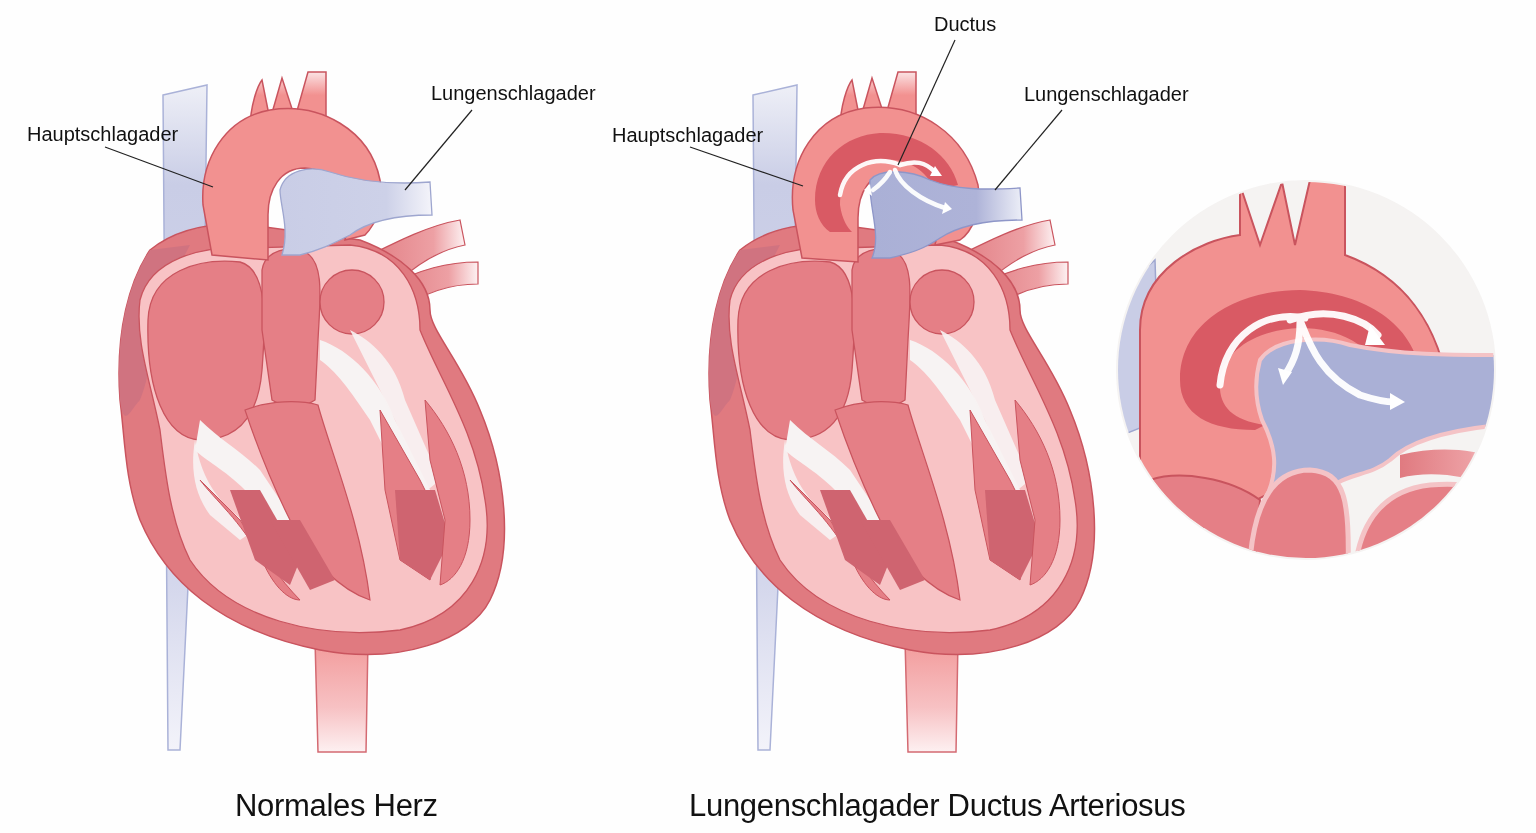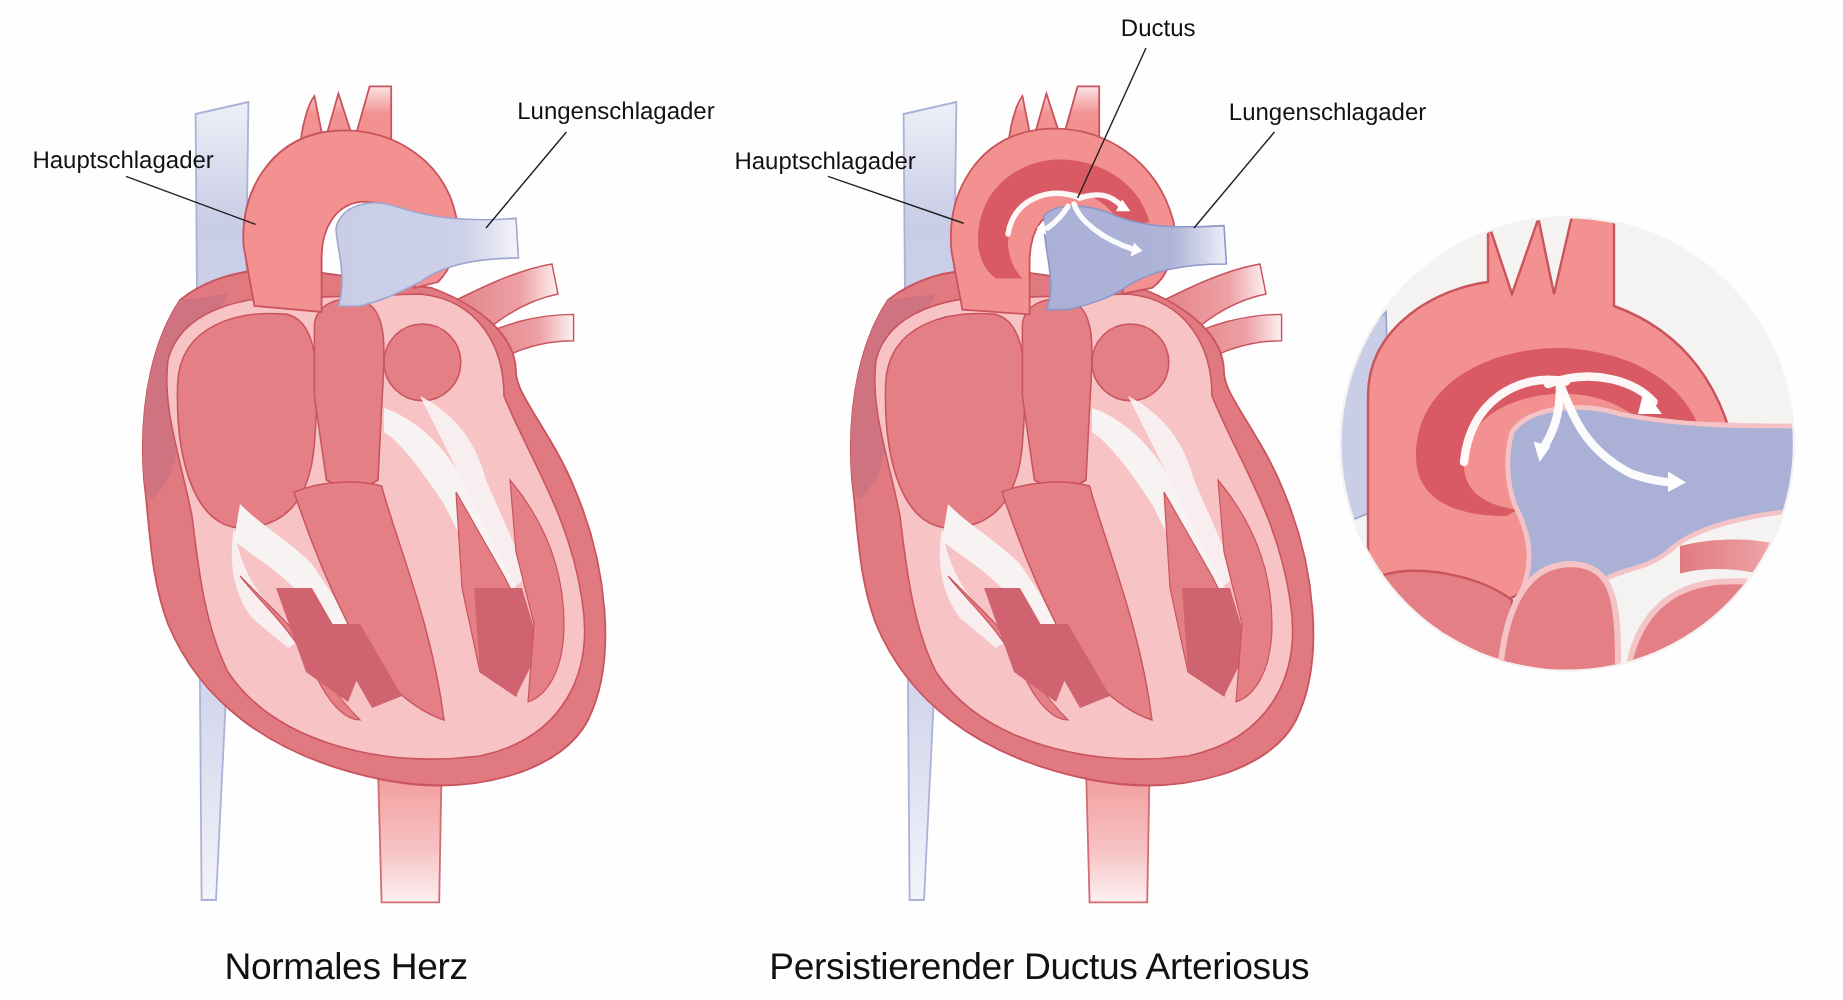--- a/index.html
+++ b/index.html
@@ -1,18 +1,18 @@
 <!DOCTYPE html>
 <html><head>
 <meta charset="utf-8">
 <style>
   html, body { margin:0; padding:0; background:#fefefe; }
   body { width:1536px; height:833px; position:relative; overflow:hidden; font-family:"Liberation Sans", sans-serif; }
   .label { position:absolute; font-size:20px; color:#111; white-space:nowrap; }
-  .caption { position:absolute; font-size:31px; color:#111; white-space:nowrap; letter-spacing:-0.3px; }
+  .caption { position:absolute; font-size:31px; color:#111; white-space:nowrap; letter-spacing:-0.3px;margin-left:48px; }
   svg.art { position:absolute; left:0; top:0; }
 </style>
 </head>
 <body>
 
 <svg class="art" width="1536" height="833" viewBox="0 0 1536 833" xmlns="http://www.w3.org/2000/svg">
   <defs>
     <linearGradient id="veinFade" x1="0" y1="0" x2="0" y2="1">
       <stop offset="0" stop-color="#c9cde6" stop-opacity="0.3"></stop>
       <stop offset="0.15" stop-color="#c9cde6"></stop>
@@ -157,13 +157,13 @@
 </svg>
 
 <div class="label" style="left:27px;top:123px;">Hauptschlagader</div>
 <div class="label" style="left:431px;top:82px;">Lungenschlagader</div>
 
 <div class="label" style="left:612px;top:124px;">Hauptschlagader</div>
 <div class="label" style="left:1024px;top:83px;">Lungenschlagader</div>
 <div class="label" style="left:934px;top:13px;">Ductus</div>
 
 <div class="caption" style="left:187px;top:788px;">Normales Herz</div>
-<div class="caption" style="left:641px;top:788px;">Persistierender Ductus Arteriosus</div>
+<div class="caption" style="left:641px;top:788px;">Lungenschlagader Ductus Arteriosus</div>
 
 </body></html>

